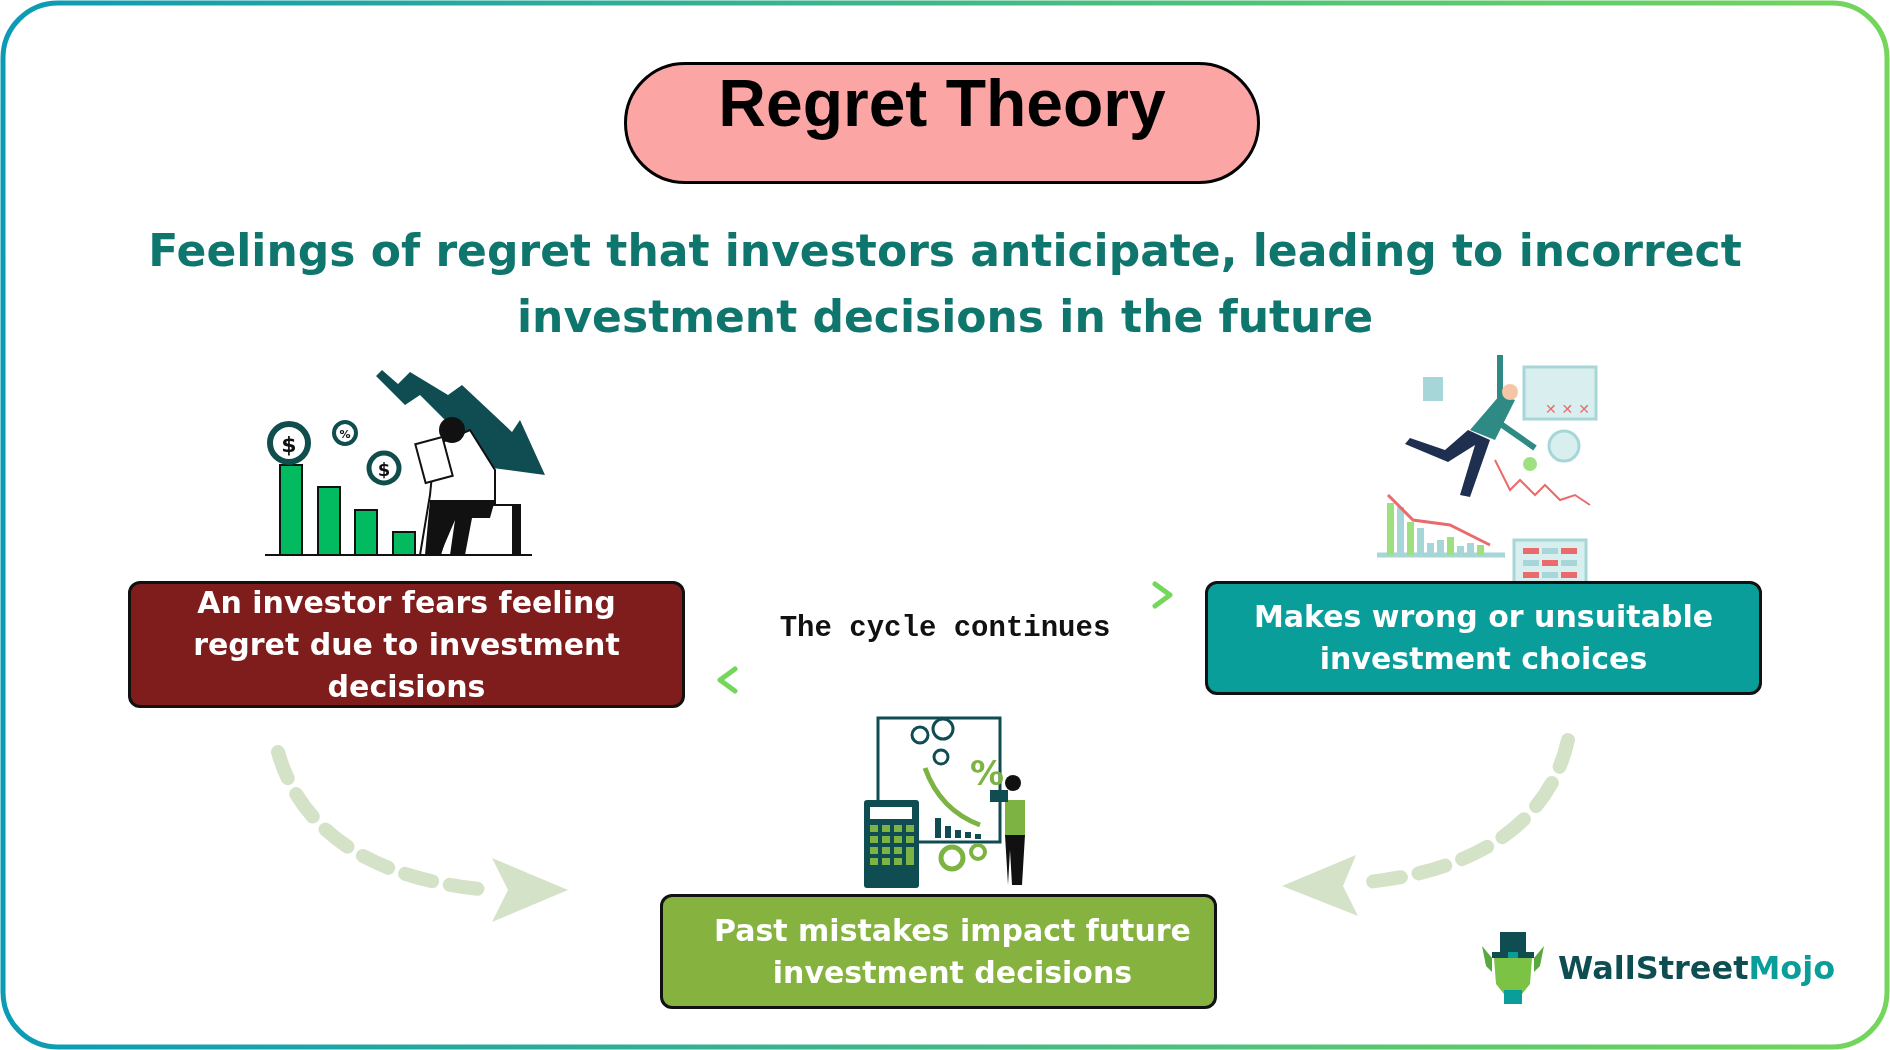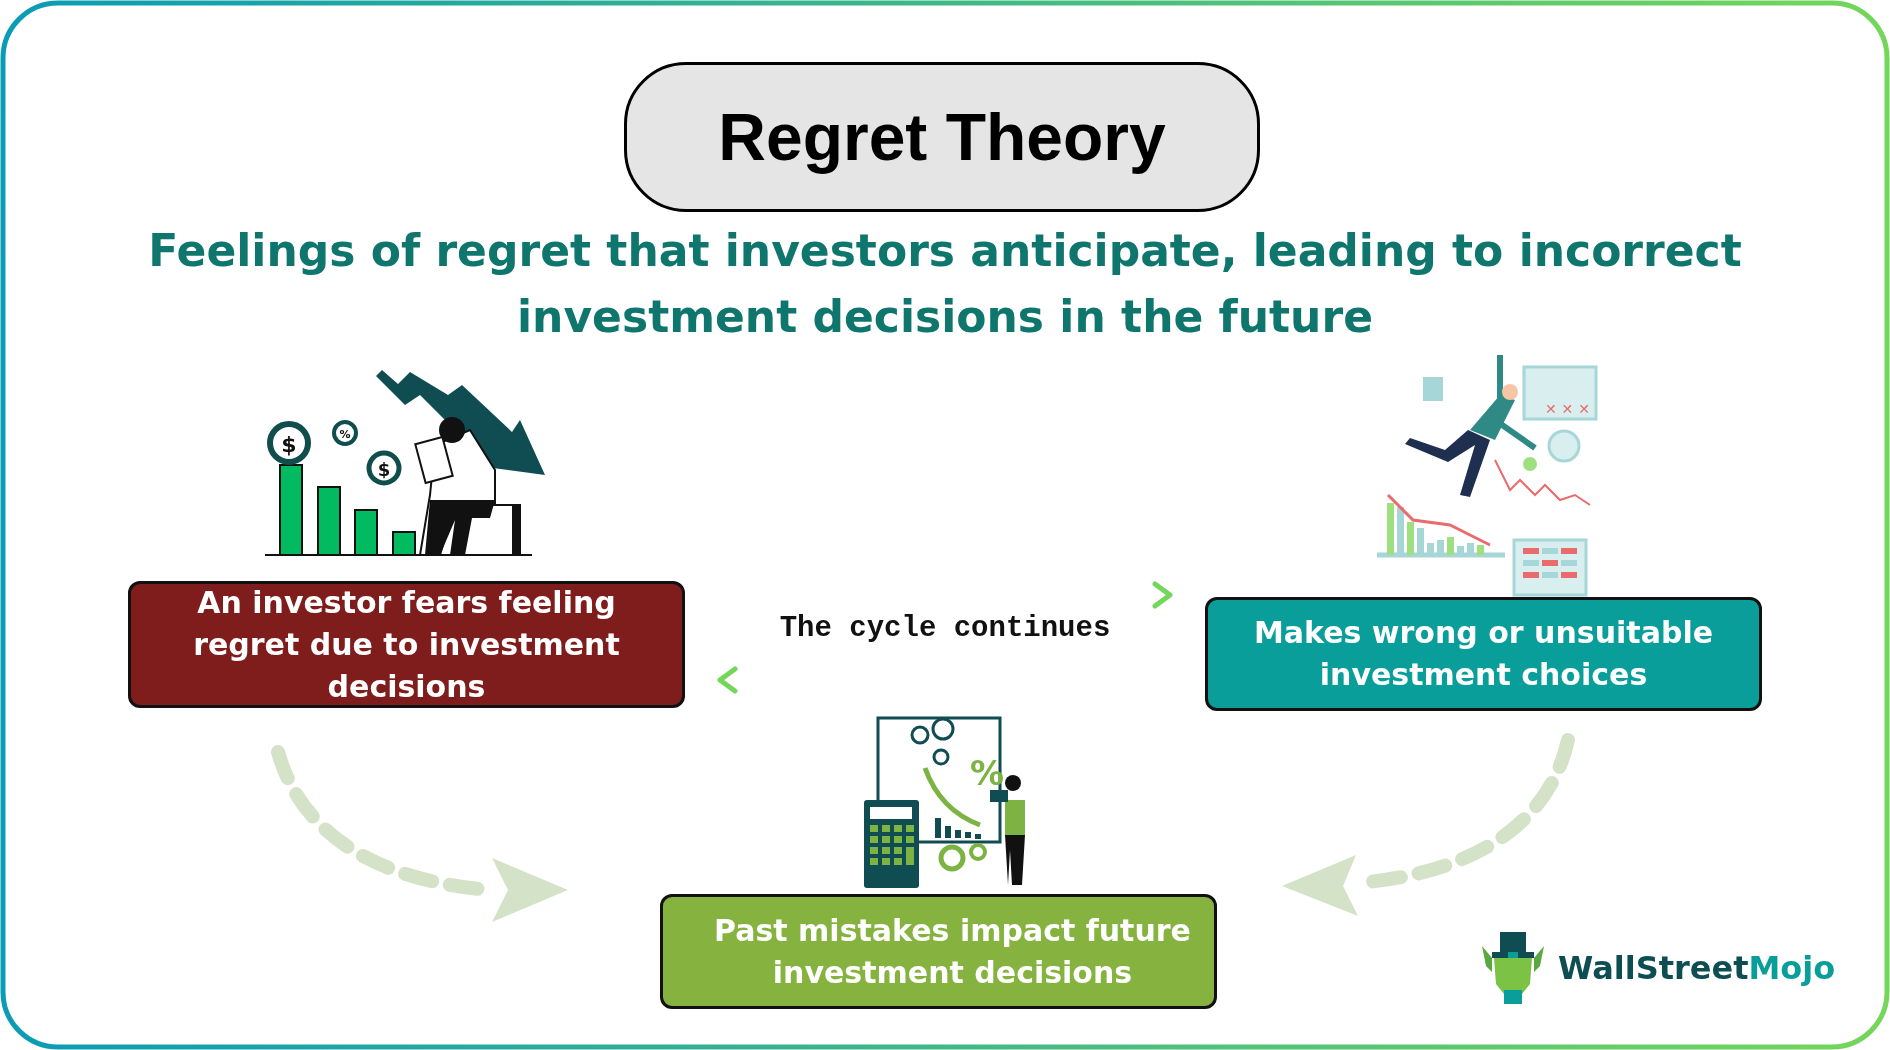--- a/index.html
+++ b/index.html
@@ -1,23 +1,23 @@
 <!DOCTYPE html>
 <html><head>
 <meta charset="utf-8">
 <style>
   html,body{margin:0;padding:0;background:#ffffff;}
   body{width:1890px;height:1050px;position:relative;overflow:hidden;font-family:"DejaVu Sans","Liberation Sans",sans-serif;}
   .frame{position:absolute;left:0;top:0;width:1890px;height:1050px;}
-  .pill{position:absolute;left:624px;top:62px;width:636px;height:150px;border:3px solid #000;border-radius:62px;box-sizing:border-box;display:flex;align-items:center;justify-content:center;background:#e5e5e5;}
+  .pill{position:absolute;left:624px;top:62px;width:636px;height:122px;border:3px solid #000;border-radius:62px;box-sizing:border-box;display:flex;justify-content:center;background:#fca5a5;}
   .pill span{font-family:"Liberation Sans",sans-serif;font-weight:700;font-size:66px;color:#000;letter-spacing:0px;}
   .subtitle{position:absolute;left:140px;top:218px;width:1610px;text-align:center;font-family:"DejaVu Sans",sans-serif;font-weight:700;font-size:44px;line-height:66px;color:#0f766e;}
   .box{position:absolute;border:3px solid #111;border-radius:12px;box-sizing:border-box;display:flex;align-items:center;justify-content:center;text-align:center;color:#fff;font-family:"DejaVu Sans",sans-serif;font-weight:700;font-size:30px;line-height:42px;padding:0 20px;}
   .box.b1{left:128px;top:581px;width:557px;height:127px;background:#7f1d1d;}
-  .box.b2{left:1205px;top:581px;width:557px;height:114px;background:#0a9e9a;margin-top:16px;}
+  .box.b2{left:1205px;top:581px;width:557px;height:114px;background:#0a9e9a;}
   .box.b3{left:660px;top:894px;width:557px;height:115px;background:#86b23f;padding-left:48px;}
   .cycle{position:absolute;left:718px;top:612px;width:454px;text-align:center;font-family:Liberation Mono, monospace;font-weight:700;font-size:29px;color:#111;}
   .logo{position:absolute;left:1480px;top:930px;height:76px;display:flex;align-items:center;}
   .logo-text{font-family:"DejaVu Sans",sans-serif;font-weight:700;font-size:32px;margin-left:12px;letter-spacing:0px;}
   .logo-text .a{color:#0e4d52;}
   .logo-text .b{color:#0a9e9a;margin-top:38px;}
 </style>
 </head>
 <body>
 

